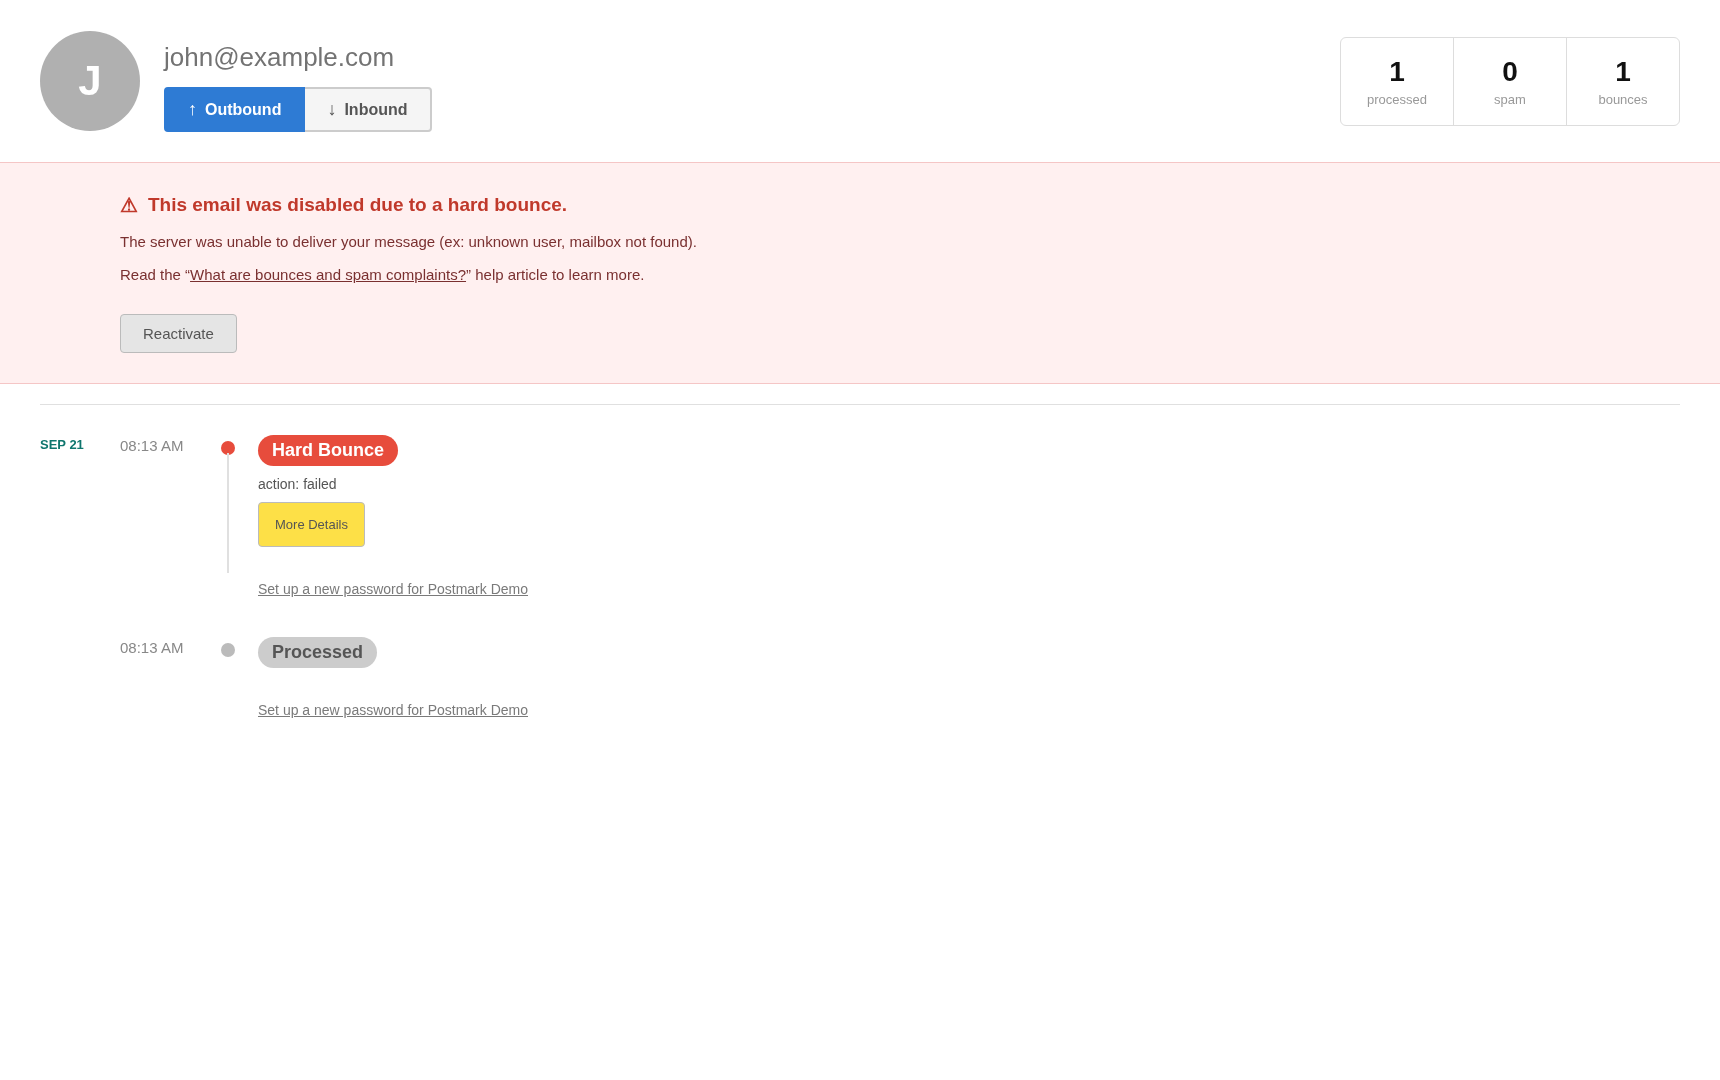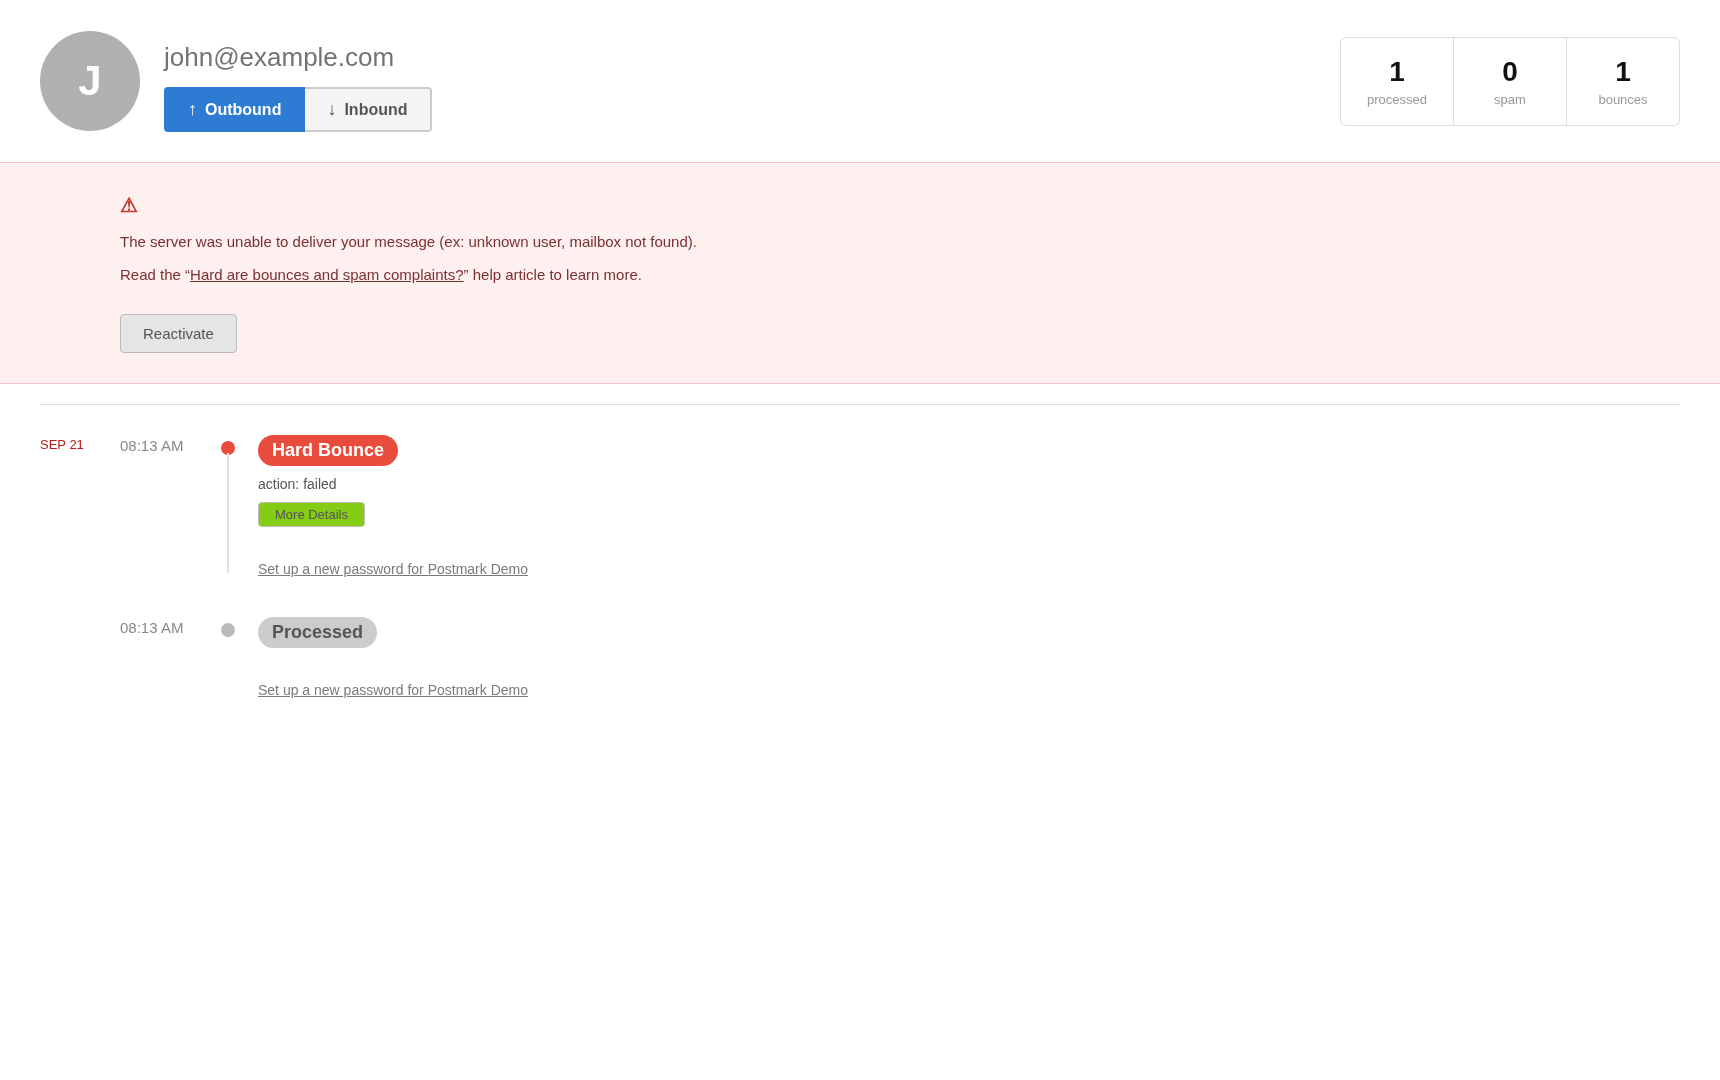--- a/index.html
+++ b/index.html
@@ -160,22 +160,22 @@
     }
     .timeline-row {
       display: flex;
       align-items: flex-start;
       margin-bottom: 40px;
       position: relative;
     }
     .timeline-date {
       width: 80px;
       font-size: 13px;
-      font-weight: 400;
-      color: #b91c1c;
+      font-weight: 700;
+      color: #0f766e;
       padding-top: 2px;
       flex-shrink: 0;
     }
     .timeline-time {
       width: 90px;
       font-size: 15px;
       color: #888;
       padding-top: 2px;
       flex-shrink: 0;
       text-align: left;
@@ -227,23 +227,23 @@
     .badge.processed {
       background: #ccc;
       color: #555;
     }
     .timeline-action {
       font-size: 14px;
       color: #555;
       margin-bottom: 10px;
     }
     .more-details-btn {
-      padding: 4px 16px;
+      padding: 14px 16px;
       font-size: 13px;
-      background: #84cc16;
+      background: #fde047;
       border: 1px solid #bbb;
       border-radius: 4px;
       color: #555;
       cursor: pointer;
       margin-bottom: 10px;
     }
     .timeline-link {
       display: block;
       font-size: 14px;
       color: #7a7a7a;
@@ -287,24 +287,25 @@
     <div class="stat-cell">
       <span class="stat-number">1</span>
       <span class="stat-label">bounces</span>
     </div>
   </div>
 </div>
 
 <div class="alert-banner">
   <div class="alert-title">
     <span class="alert-icon">⚠</span>
+    <span>This email was disabled due to a hard bounce.</span>
   </div>
   <p class="alert-text">The server was unable to deliver your message (ex: unknown user, mailbox not found).</p>
   <p class="alert-text">
-    <span>Read the “</span><a class="alert-link">Hard are bounces and spam complaints?</a><span>” help article to learn more.</span>
+    <span>Read the “</span><a class="alert-link">What are bounces and spam complaints?</a><span>” help article to learn more.</span>
   </p>
   <button class="reactivate-btn">Reactivate</button>
 </div>
 
 <div class="timeline-section">
   <hr class="timeline-divider">
 
   <div id="timeline-container">
       <div class="timeline-row">
     <div class="timeline-date">SEP 21</div>

